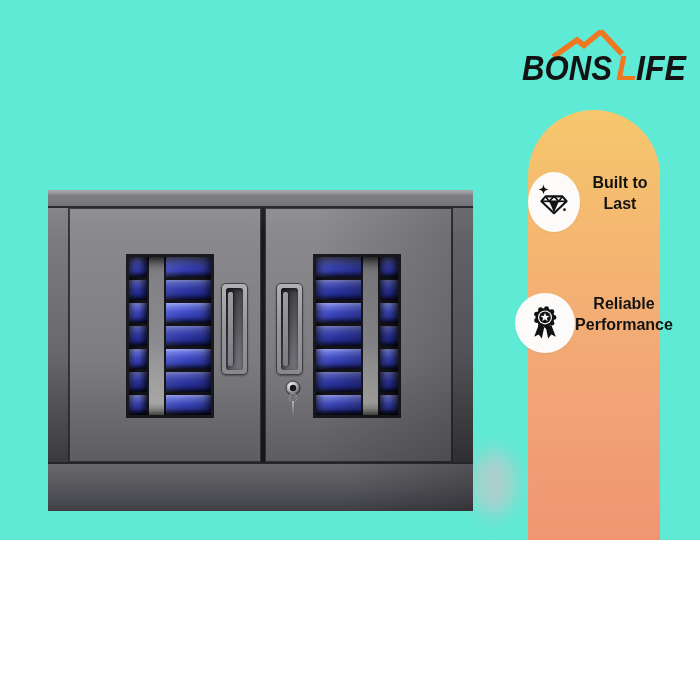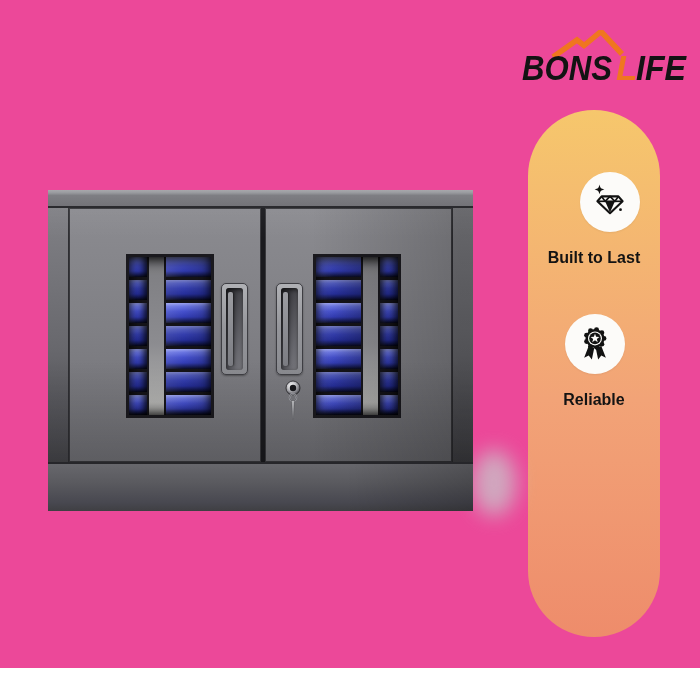--- a/index.html
+++ b/index.html
@@ -1,34 +1,34 @@
 <!DOCTYPE html>
 <html><head>
 <meta charset="utf-8">
 <style>
   html,body{margin:0;padding:0;background:#ffffff;}
   .canvas{
-    position:relative;width:700px;height:668px;background:#ec4899;overflow:hidden;
+    position:relative;width:700px;height:540px;background:#5eead4;overflow:hidden;
     font-family:"Liberation Sans", sans-serif;
   }
 
   
   .logo{position:absolute;left:520px;top:30px;width:170px;height:56px;}
   .logo text{font-family:"Liberation Sans", sans-serif;font-weight:bold;font-style:italic;font-size:35px;fill:#131313;}
   .logo .accent{fill:#F0761F;}
 
   
   .pill{
     position:absolute;left:528px;top:110px;width:132px;height:527px;
     border-radius:66px;
     background:linear-gradient(180deg,#F6C76C 0%,#F2A377 55%,#EE8C6B 100%);
     display:flex;flex-direction:column;align-items:center;
     padding-top:62px;box-sizing:border-box;
   }
-  .badge{display:flex;flex-direction:column;align-items:flex-end;}
+  .badge{display:flex;flex-direction:row;align-items:flex-start;}
   .badge+.badge{margin-top:46px;}
   .badge:nth-child(3){margin-top:38px;}
   .badge-circle{
     width:60px;height:60px;border-radius:50%;background:#FCFBF9;
     display:flex;align-items:center;justify-content:center;margin-bottom:15px;
     box-shadow:0 1px 2px rgba(0,0,0,0.06);
   }
   .badge-label{text-align:center;color:#131313;font-weight:bold;font-size:16px;line-height:21px;}
   .label-line{display:block;}
   .label-line:empty{display:none;}
@@ -259,18 +259,19 @@
             <circle cx="39.8" cy="13.8" r="3.5"></circle>
             <circle cx="30" cy="22" r="13.5"></circle>
           </g>
           <circle cx="30" cy="22" r="10" fill="#FCFBF9"></circle>
           <circle cx="30" cy="22" r="8.3" fill="#121212"></circle>
           <polygon fill="#FCFBF9" points="30,15.4 31.65,19.73 36.28,19.96 32.66,22.87 33.88,27.34 30,24.8 26.12,27.34 27.34,22.87 23.72,19.96 28.35,19.73"></polygon>
         </svg>
       </div>
       <div class="badge-label">
         <span class="label-line">Reliable</span>
+        <span class="label-line">Performance</span>
       </div>
     </div>
 
 
   </div>
 </div>
 
 </body></html>

